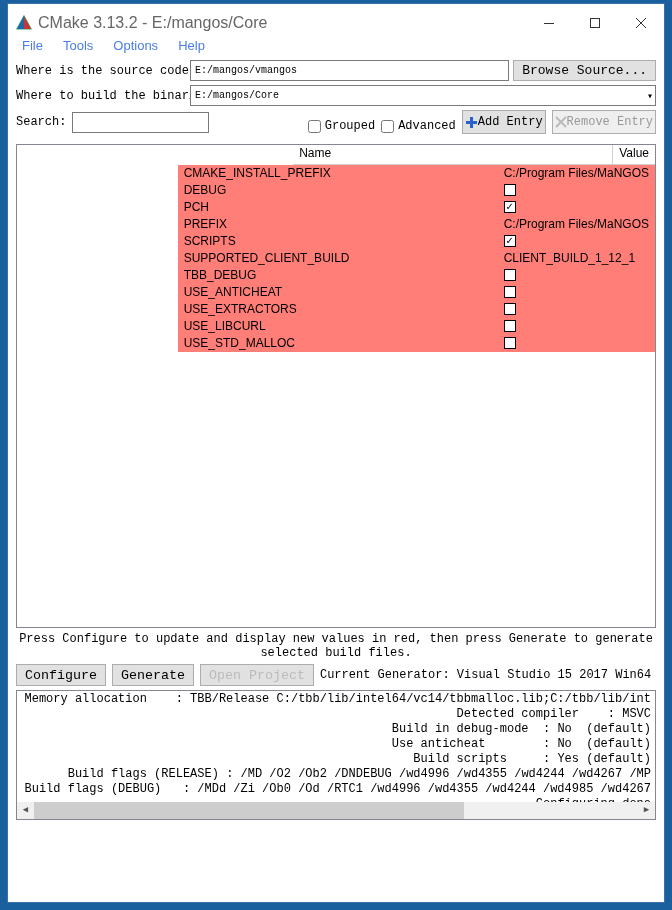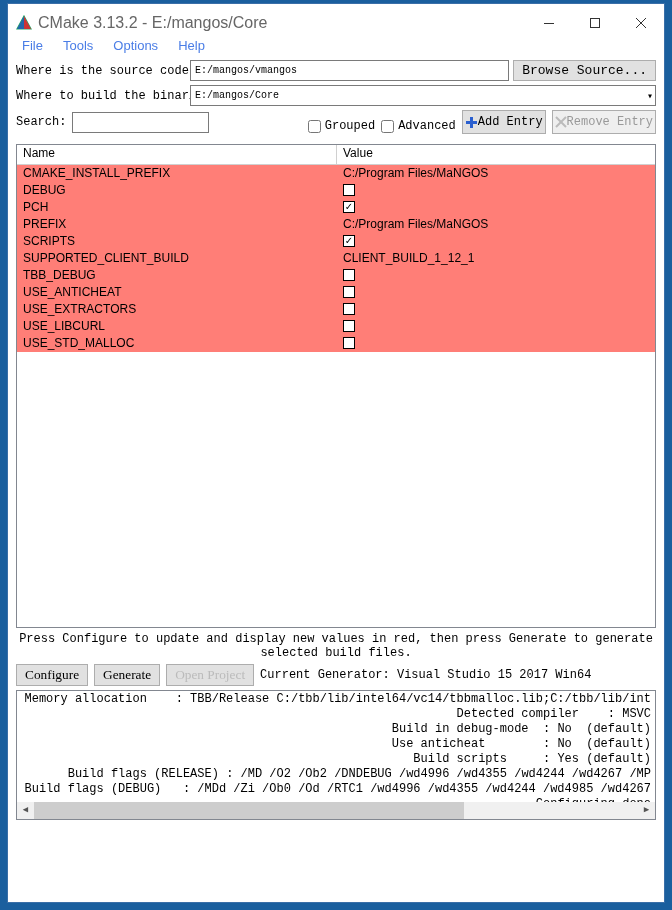--- a/index.html
+++ b/index.html
@@ -125,20 +125,21 @@
 
 .table-wrap {
   margin: 2px 8px 0 8px;
   border: 1px solid #828790;
   height: 484px;
   display: flex;
   flex-direction: column;
   font-family: "Segoe UI", sans-serif;
   font-size: 12px;
   background: #fff;
+  align-items: flex-end;
 }
 .thead {
   display: flex;
   background: #fff;
   border-bottom: 1px solid #d0d0d0;
   height: 20px;
 }
 .thead > div {
   padding: 1px 6px;
   border-right: 1px solid #d0d0d0;
@@ -183,21 +184,21 @@
   align-items: center;
   gap: 6px;
   padding: 2px 8px 4px 8px;
   font-family: "Courier New", monospace;
   font-size: 12px;
 }
 .gen-row .btn2 {
   height: 22px;
   border: 1px solid #adadad;
   background: #e1e1e1;
-  font-family: Liberation Serif, serif;
+  font-family: Liberation Mono, monospace;
   padding: 0 8px;
   cursor: pointer;
 }
 .gen-row .btn2.disabled { color: #bbb; cursor: default; }
 
 .log {
   margin: 0 8px 0 8px;
   border: 1px solid #828790;
   height: 130px;
   font-family: "Courier New", monospace;

